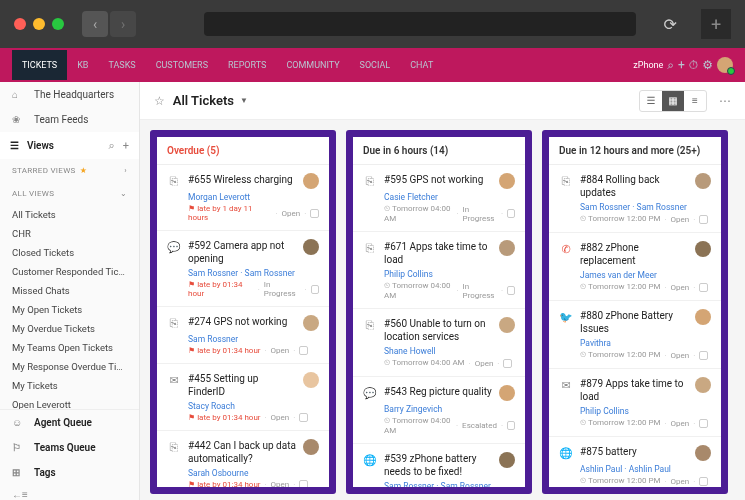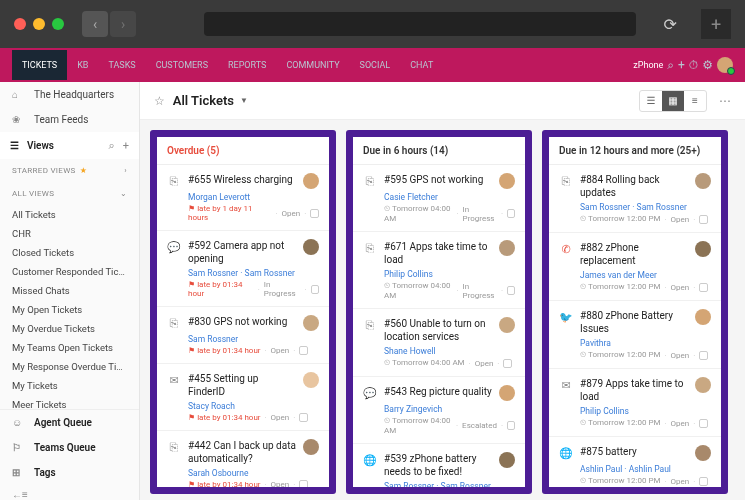--- a/index.html
+++ b/index.html
@@ -139,21 +139,21 @@
         <div class="sb-link">All Tickets</div>
         <div class="sb-link">CHR</div>
         <div class="sb-link">Closed Tickets</div>
         <div class="sb-link">Customer Responded Tick...</div>
         <div class="sb-link">Missed Chats</div>
         <div class="sb-link">My Open Tickets</div>
         <div class="sb-link">My Overdue Tickets</div>
         <div class="sb-link">My Teams Open Tickets</div>
         <div class="sb-link">My Response Overdue Tic...</div>
         <div class="sb-link">My Tickets</div>
-        <div class="sb-link">Meer Tickets</div>
+        <div class="sb-link">Open Leverott</div>
         <div class="sb-link">Overdue Tickets</div>
         <div class="sb-link">Phone Tickets</div>
         <div class="sb-link">Positive Customer Happin...</div>
         <div class="sb-link">Response Overdue Tickets</div>
       </div>
     <div class="sb-bottom">
       <div class="sb-item">
           <span class="ic">☺</span>
           <span>Agent Queue</span>
         </div>
@@ -211,21 +211,21 @@
                 <span class="late">⚑ late by 01:34 hour</span>
                 <span class="sep">·</span>
                 <span>In Progress</span>
                 <span class="sep">·</span>
                 <span class="cb"></span>
               </div>
             </div>
             <div class="card">
               <div class="card-top">
                 <span class="card-ic ic-form">⎘</span>
-                <span class="card-title">#830 GPS not working</span>
+                <span class="card-title">#274 GPS not working</span>
                 <span class="card-av" style="background:#c9a882"></span>
               </div>
               <div class="card-ass">Sam Rossner</div>
               <div class="card-meta">
                 <span class="late">⚑ late by 01:34 hour</span>
                 <span class="sep">·</span>
                 <span>Open</span>
                 <span class="sep">·</span>
                 <span class="cb"></span>
               </div>

